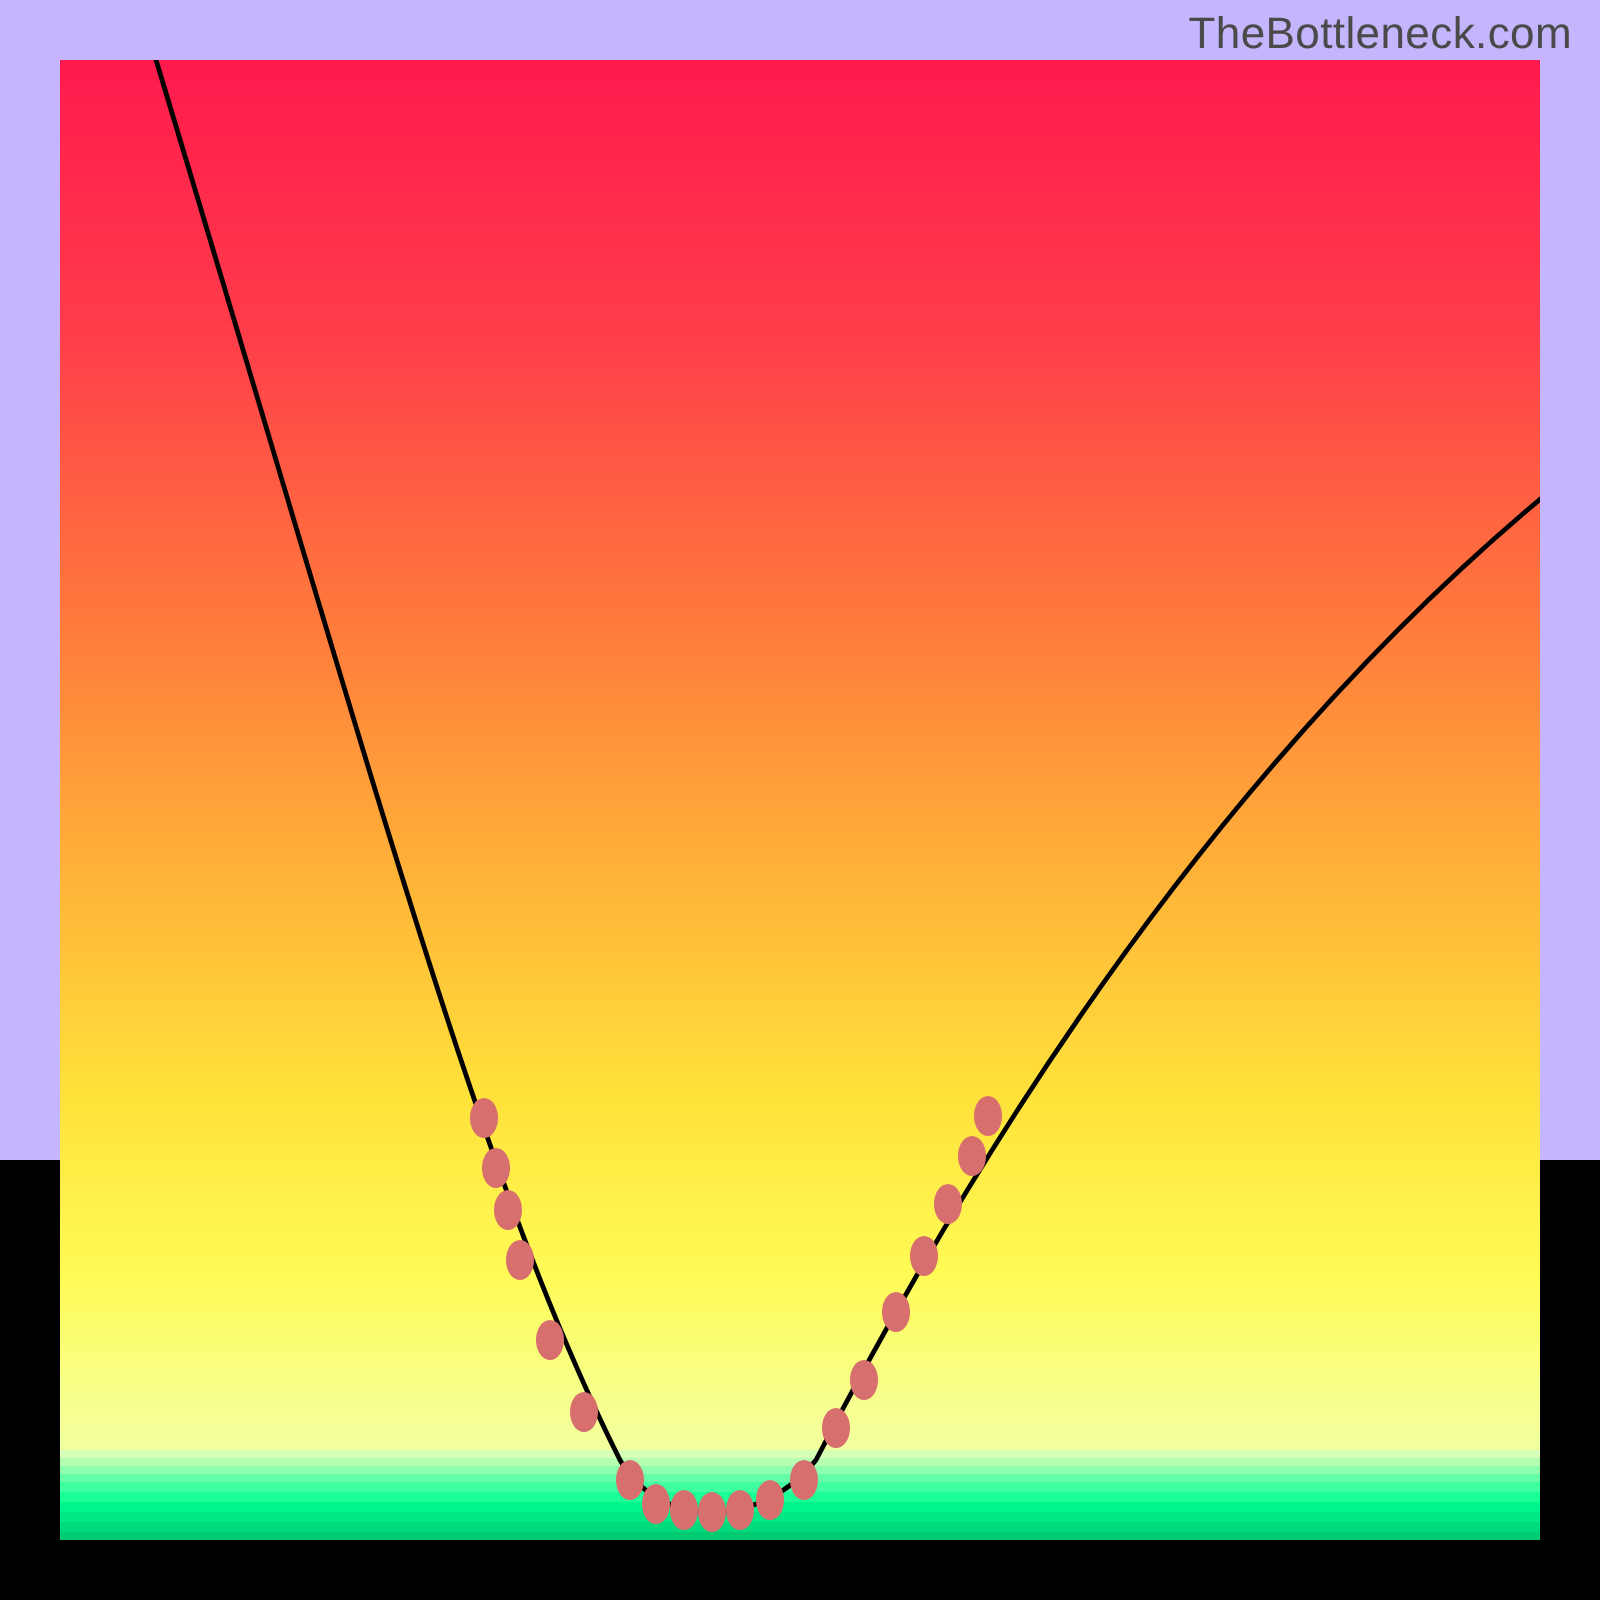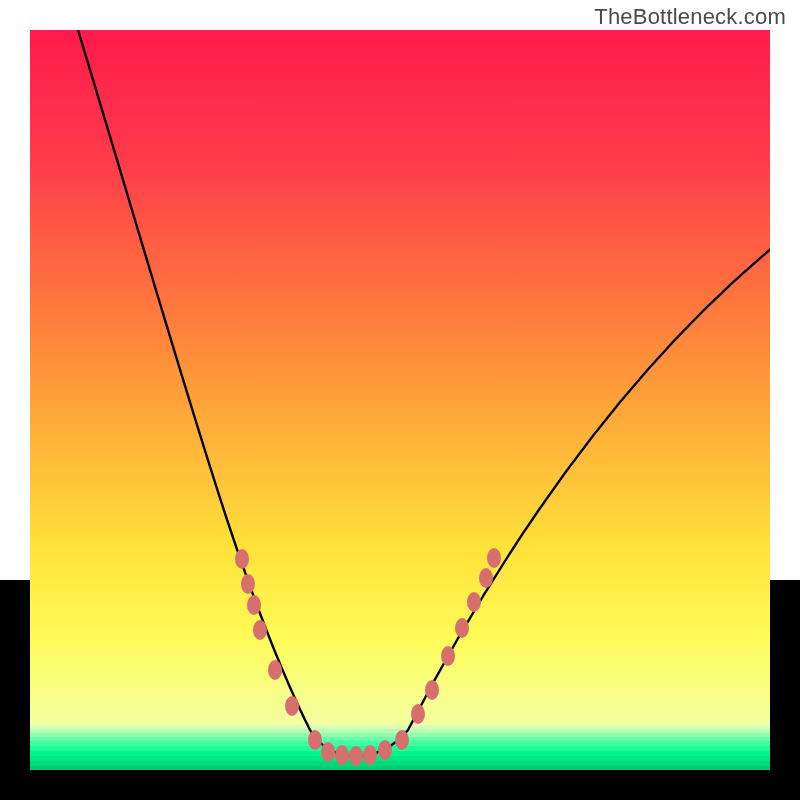--- a/index.html
+++ b/index.html
@@ -10,21 +10,21 @@
     background: #000;
     overflow: hidden;
     font-family: Arial, Helvetica, sans-serif;
   }
   .frame {
     position: absolute;
     top: 0;
     left: 0;
     width: 800px;
     height: 580px;
-    background: #ffffff;
+    background: #c4b5fd;
   }
   .watermark {
     position: absolute;
     top: 4px;
     right: 14px;
     color: #4a4a4a;
     font-size: 22px;
     font-weight: 400;
     letter-spacing: 0.2px;
     z-index: 50;

